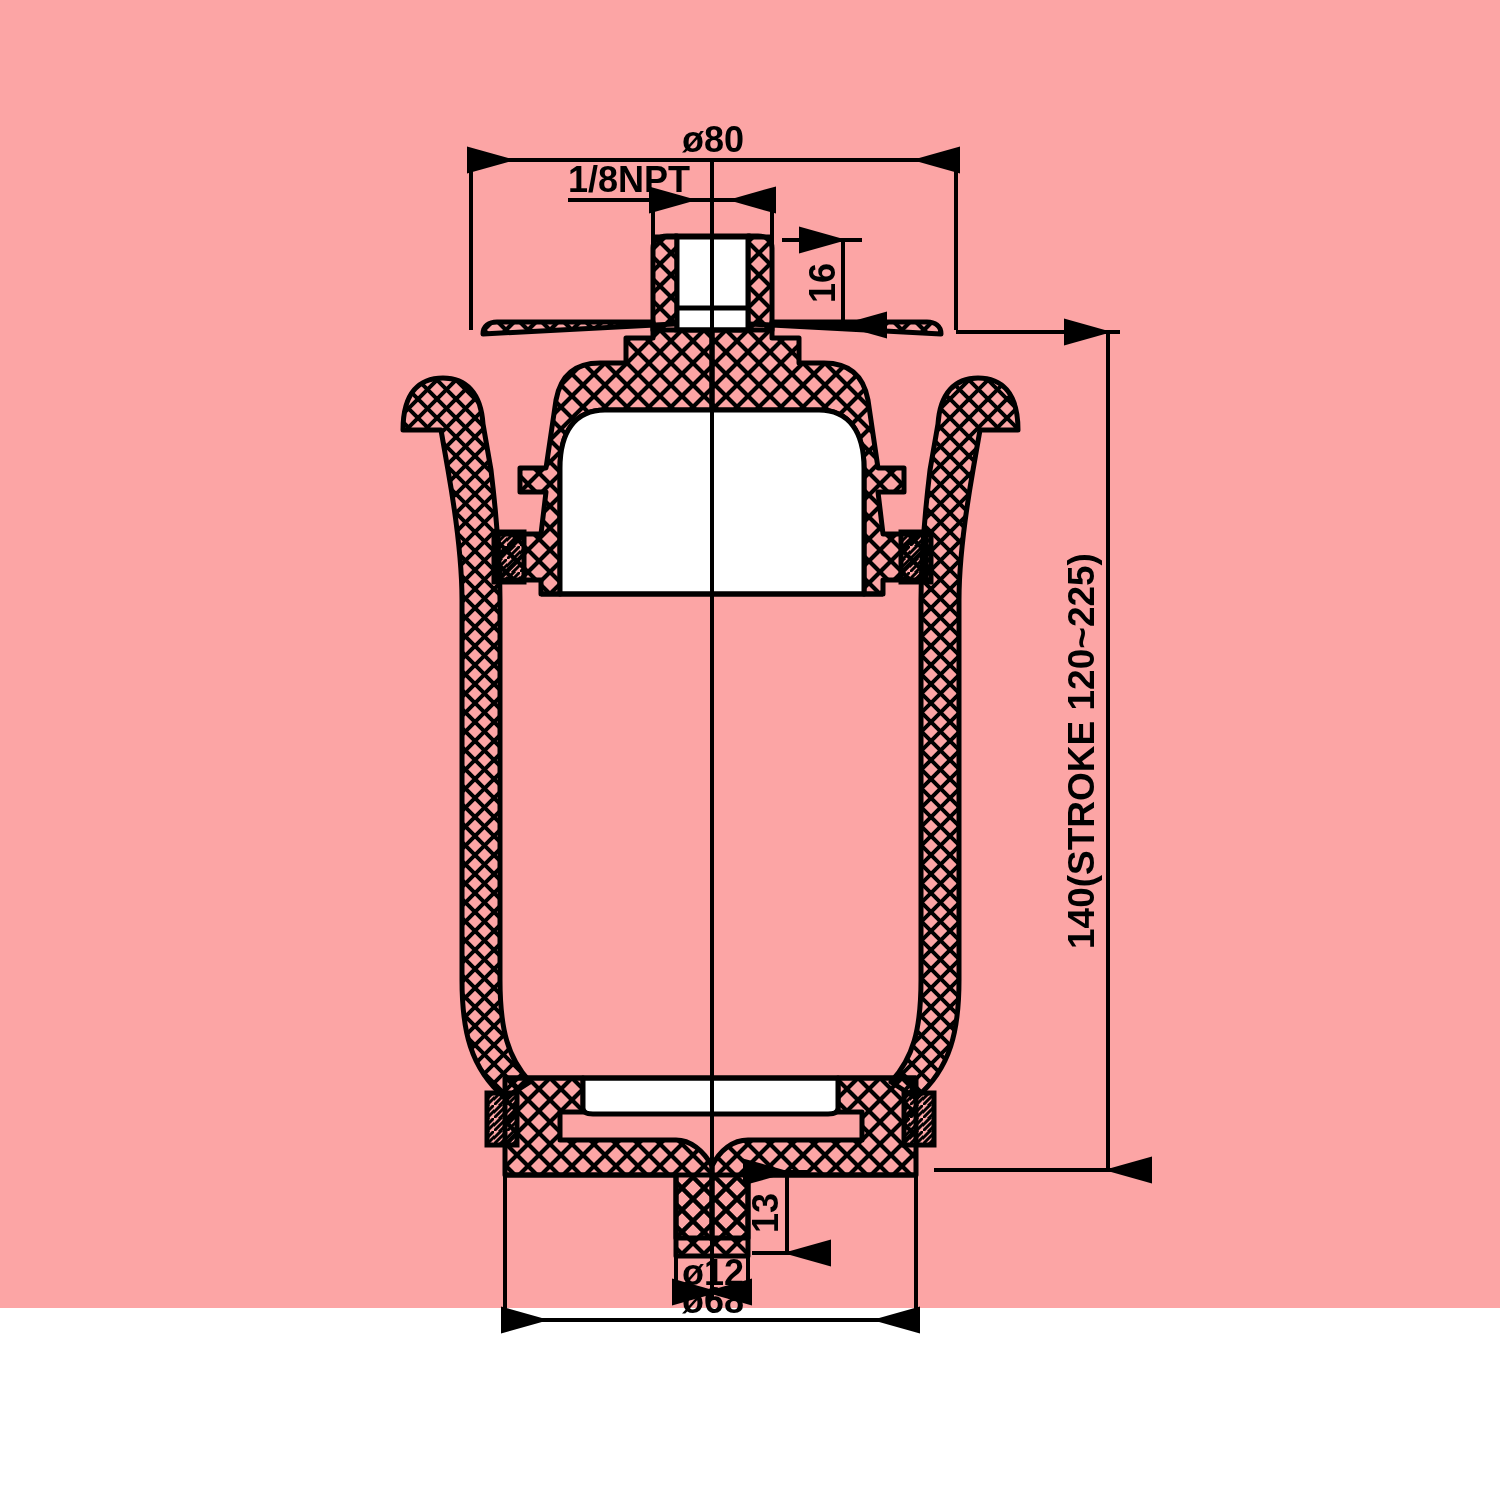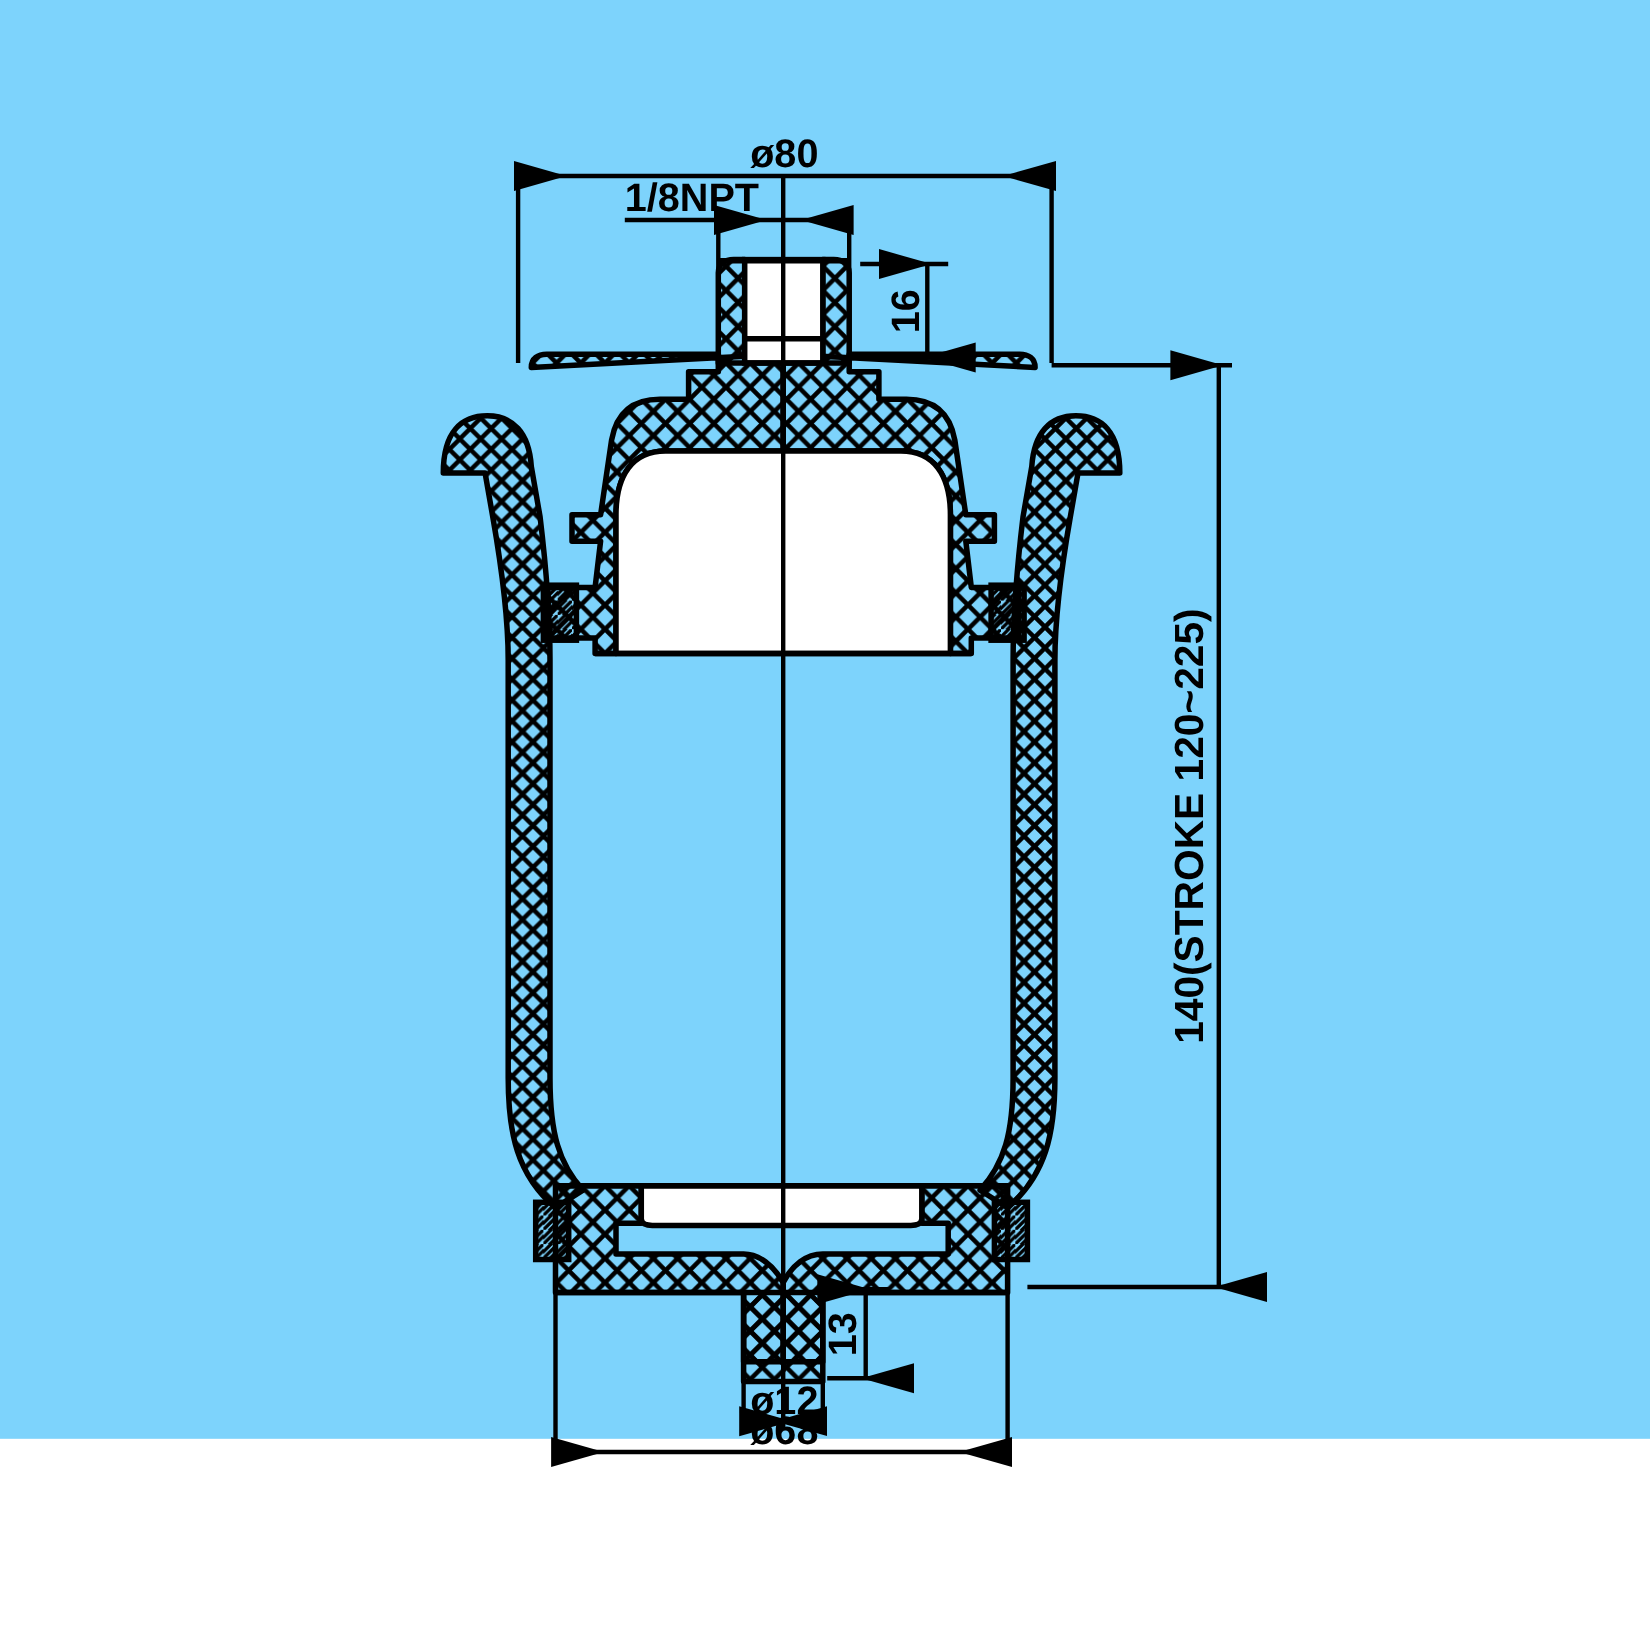--- a/index.html
+++ b/index.html
@@ -11,21 +11,21 @@
   body {
     width: 1500px;
     height: 1500px;
     font-family: "Liberation Sans", sans-serif;
     overflow: hidden;
   }
   #drawing-root {
     position: relative;
     width: 1500px;
     height: 1308px;
-    background: #7dd3fc;
+    background: #fca5a5;
   }
   svg#cad {
     display: block;
     width: 1500px;
     height: 1500px;
   }
   .dimtext {
     font-family: "Liberation Sans", sans-serif;
     font-weight: bold;
     fill: #000000;

